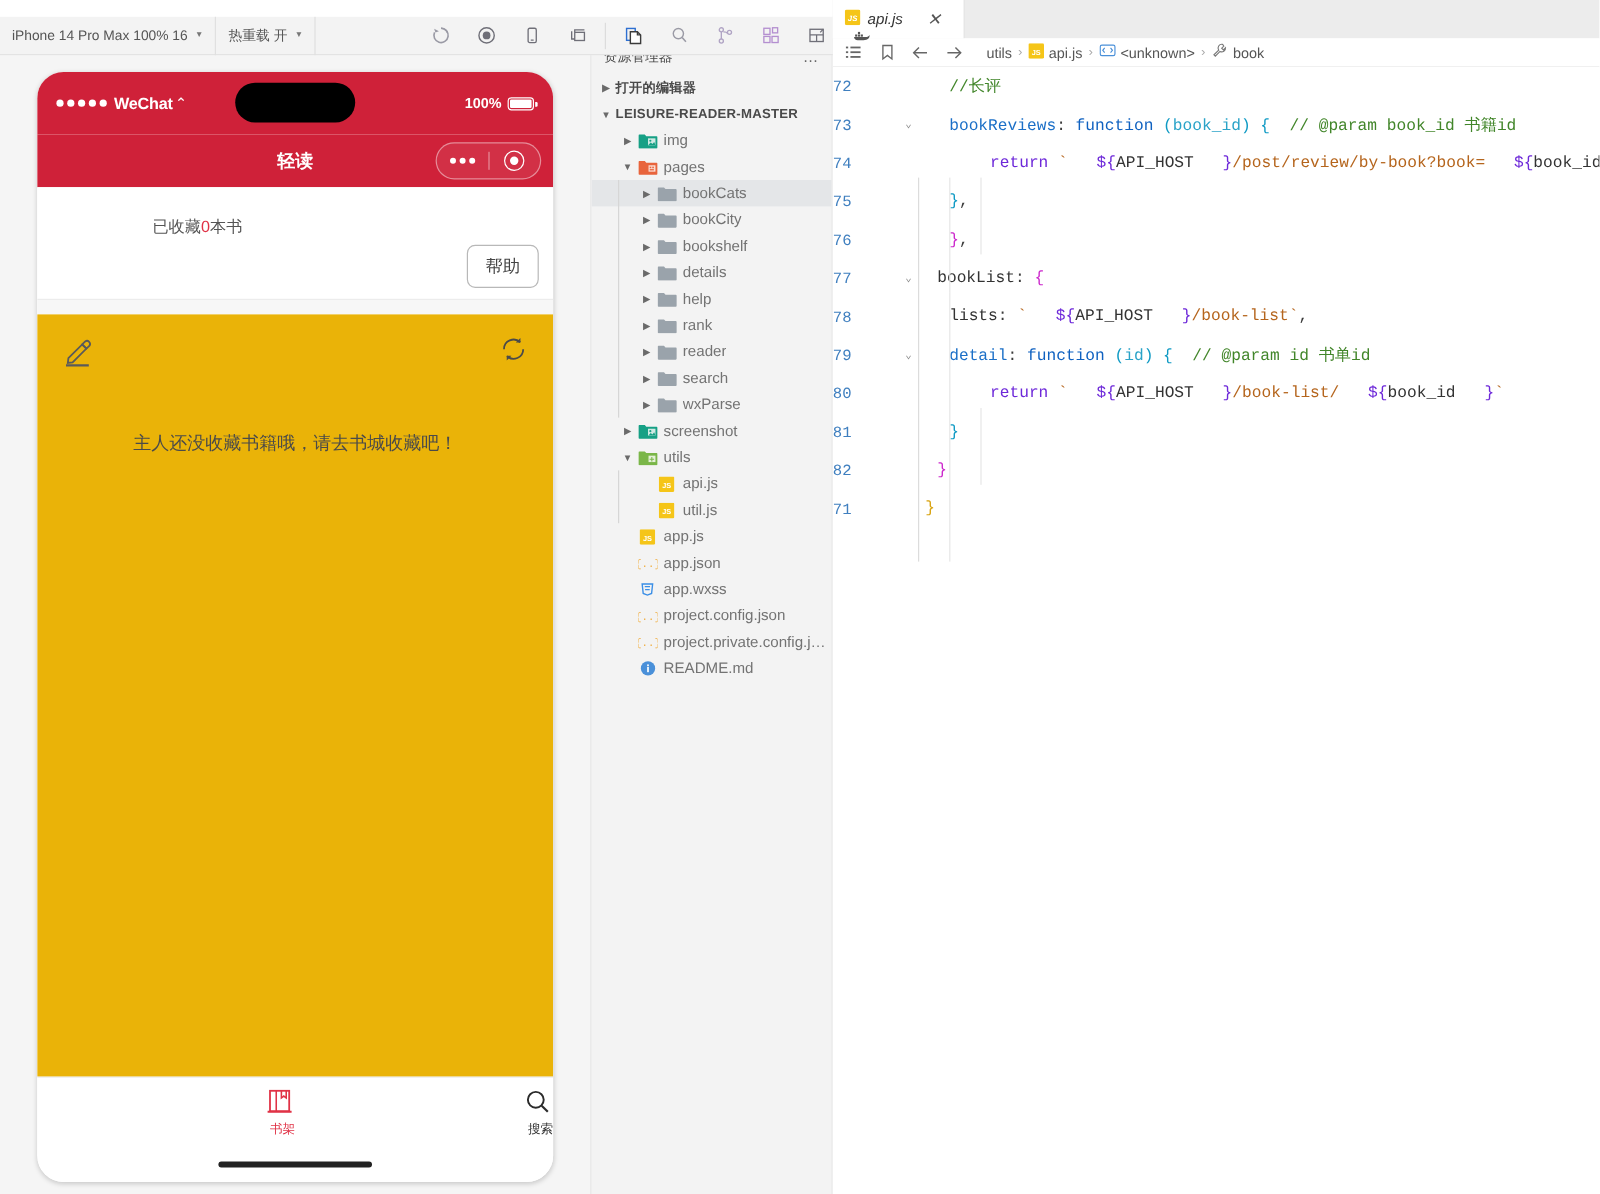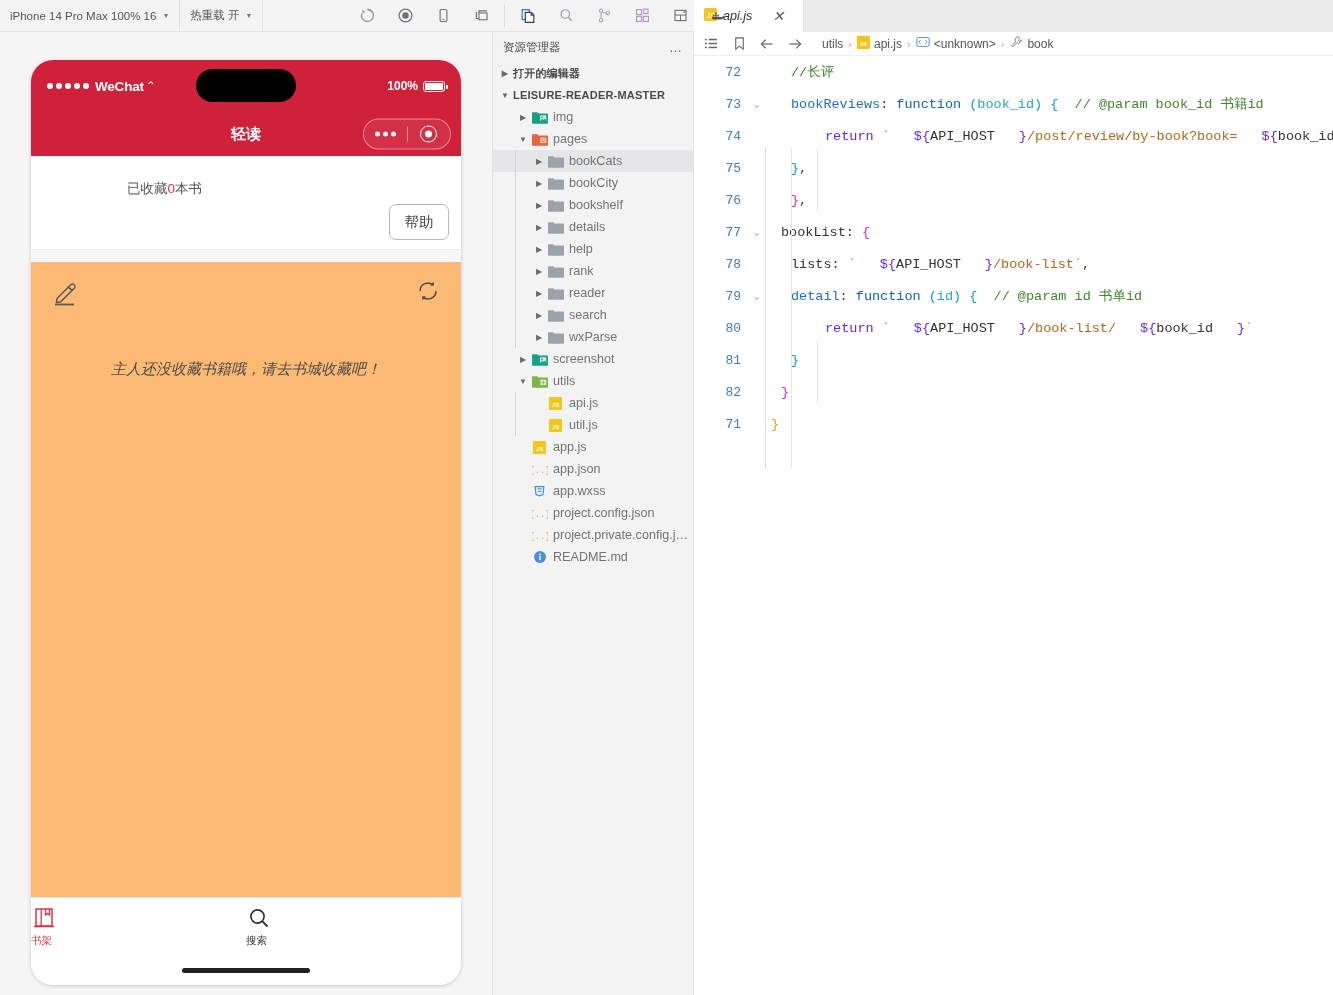--- a/index.html
+++ b/index.html
@@ -12,21 +12,21 @@
   }
   #app { position: relative; width: 1333px; height: 995px; display: flex; flex-direction: column; }
 
   
   .toolbar {
     height: 32px; min-height: 32px;
     background: #f3f3f3;
     border-bottom: 1px solid #e3e3e3;
     display: flex; align-items: center;
     width: 694px;
-    position: absolute; top: 0; left: 0;
+    position: absolute; top: 14px; left: 0;
     z-index: 5;
   }
   .tb-select {
     display: flex; align-items: center; gap: 4px;
     height: 32px; padding: 0 10px;
     font-size: 11.5px; color: #555;
     border-right: 1px solid #e0e0e0;
     white-space: nowrap;
     cursor: pointer;
   }
@@ -122,35 +122,35 @@
     position: absolute; right: 12px; top: 48px;
     width: 60px; height: 36px;
     border: 1px solid #b8b8b8; border-radius: 7px;
     display: flex; align-items: center; justify-content: center;
     font-size: 14.5px; color: #444; background: #fff;
     cursor: pointer;
   }
   .tools-row {
     height: 12px; background: #f7f7f7;
   }
-  .shelf-body { flex: 1; background: #fdba74; position: relative; font-style: italic; }
+  .shelf-body { flex: 1; background: #eab308; position: relative; }
   .edit-icon { position: absolute; left: 20px; top: 16px; cursor: pointer; }
   .refresh-icon { position: absolute; right: 20px; top: 16px; cursor: pointer; }
   .empty-tip {
     position: absolute; left: 0; right: 0; top: 98px;
     text-align: center; font-size: 15px; color: #4a4a4a;
   }
   .tabbar {
     height: 58px; min-height: 58px;
     border-top: 1px solid #e6e6e6;
     display: flex; background: #fff;
   }
   .tab {
     flex: 1; display: flex; flex-direction: column;
-    align-items: flex-start; justify-content: center; gap: 2px;
+    align-items: flex-end; justify-content: center; gap: 2px;
     cursor: pointer;
   }
   .tab-label { font-size: 10.5px; }
   .tab.active .tab-label { color: #e03246; }
   .tab.inactive .tab-label { color: #333; }
   .home-bar-wrap { height: 30px; display:flex; align-items:center; justify-content:center; background:#fff; }
   .home-bar { width: 128px; height: 5px; background: #222; border-radius: 3px; }
 
   
   .explorer {
@@ -209,21 +209,21 @@
     background: #fff;
     border-bottom: 1px solid #f0f0f0;
   }
   .bc-ico { width: 22px; display:flex; align-items:center; justify-content:center; cursor:pointer; color:#555; }
   .bc-trail { display:flex; align-items:center; gap:5px; margin-left:10px; }
   .bc-trail .sep { color:#aaa; font-size: 11px; }
   .bc-item { display:flex; align-items:center; gap:4px; cursor:pointer; color:#555; }
   .code-wrap { flex:1; position: relative; overflow:hidden; background:#fff; }
   .code-line { display:flex; height: 32px; align-items:center; font-family: "Liberation Mono", monospace; font-size: 13.5px; }
   .ln {
-    width: 55px; text-align: right; padding-right: 8px;
+    width: 55px; text-align: left; padding-right: 8px;
     color: #3f7fbf; font-size: 13px; flex-shrink:0;
     font-family: "Liberation Mono", monospace;
   }
   .fold { width: 16px; text-align:center; color:#8a8a8a; font-size:9px; flex-shrink:0; }
   .code-txt { white-space: pre; padding-left: 6px; }
   .t-comment { color: #42862a; margin-top: 31px; }
   .t-key { color: #0f61c0; }
   .t-prop { color: #1b6fc7; }
   .t-punc { color: #3b3b3b; }
   .t-brace1 { color: #0f9ac4; }

